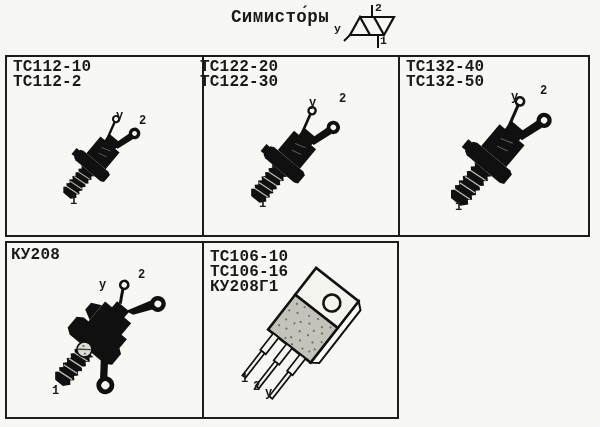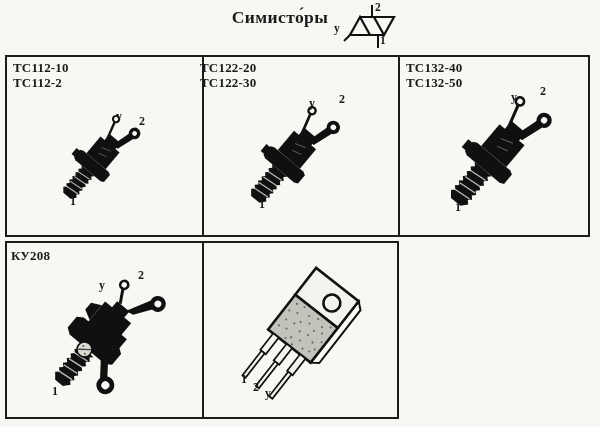--- a/index.html
+++ b/index.html
@@ -1,30 +1,30 @@
 <!DOCTYPE html>
 <html><head>
 <meta charset="utf-8">
 <style>
   html,body{margin:0;padding:0;background:#e9e9e6;}
   .page{
     position:relative;width:600px;height:427px;overflow:hidden;
     background:#f7f7f3;color:#1a1a1a;
-    font-family:Liberation Serif, serif;
+    font-family:Liberation Mono, monospace;
   }
   .ttl{
     position:absolute;left:150px;top:7px;width:260px;text-align:center;
     font-size:17.5px;font-weight:bold;letter-spacing:.4px;
   }
   .grid{
     position:absolute;border:2px solid #1c1c1c;box-sizing:border-box;
     background:transparent;
   }
   .vline{position:absolute;top:0;bottom:0;width:2px;background:#1c1c1c;}
-  .parts{position:absolute;font-size:13px;font-weight:bold;line-height:15px;letter-spacing:.2px;}
+  .parts{position:absolute;font-size:16px;font-weight:bold;line-height:15px;letter-spacing:.2px;}
   .pin{position:absolute;font-size:12px;font-weight:bold;}
   .symlabel{position:absolute;font-size:11.5px;font-weight:bold;}
   .fig{position:absolute;}
   svg .ink{fill:#101010;}
 </style>
 </head>
 <body>
 
 <div class="page">
 
@@ -183,20 +183,25 @@
     <div>КУ208</div>
   </div>
   <svg class="fig" style="left:20px;top:265px" width="150" height="150" viewBox="-75 -75 150 150">
     <use href="#ku208" transform="rotate(40) scale(1.0)"></use>
   </svg>
   <span class="pin" style="left:99px;top:278px">у</span>
   <span class="pin" style="left:138px;top:268px">2</span>
   <span class="pin" style="left:52px;top:384px">1</span>
 
   
+  <div class="parts" style="left:210px;top:250px">
+    <div>ТС106-10</div>
+    <div>ТС106-16</div>
+    <div>КУ208Г1</div>
+  </div>
   <svg class="fig" style="left:223px;top:260px" width="150" height="150" viewBox="-75 -75 150 150">
     <use href="#to220" transform="rotate(38) scale(1.0)"></use>
   </svg>
   <span class="pin" style="left:241px;top:372px">1</span>
   <span class="pin" style="left:253px;top:380px">2</span>
   <span class="pin" style="left:265px;top:386px">у</span>
 
 </div>
 
 </body></html>

